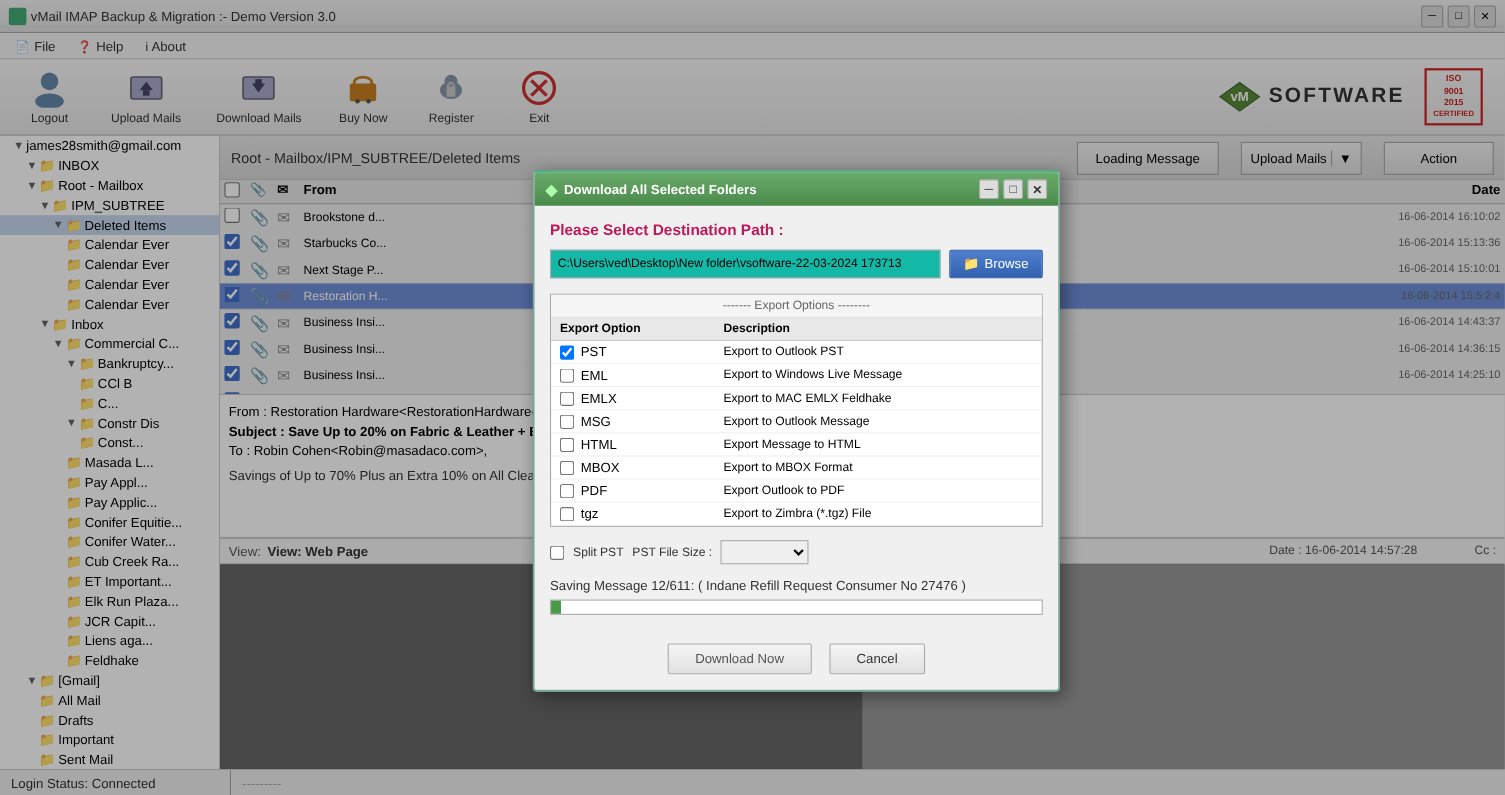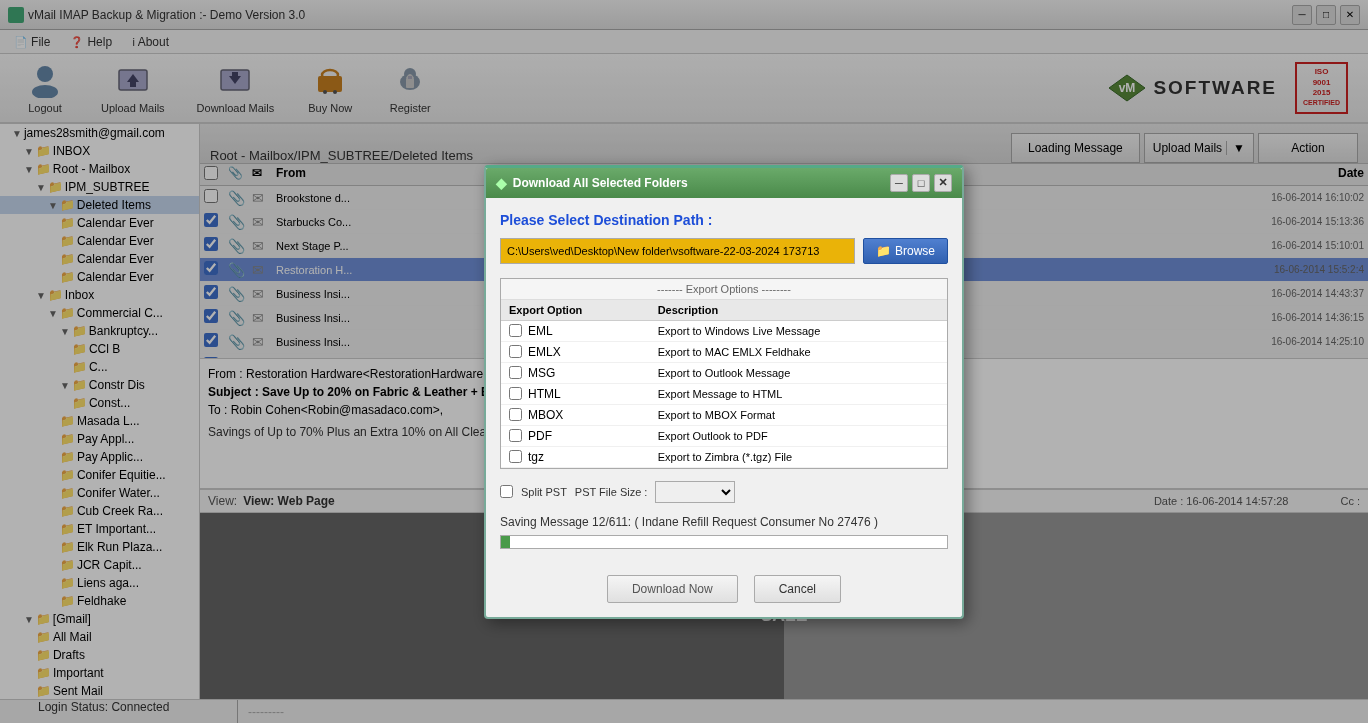--- a/index.html
+++ b/index.html
@@ -95,23 +95,23 @@
 
     
     .content-area { flex: 1; display: flex; flex-direction: column; overflow: hidden; }
 
     
     .content-header {
       background: linear-gradient(to bottom, #e8e8e8, #d8d8d8);
       border-bottom: 1px solid #bbb;
       height: 40px;
       display: flex;
-      align-items: flex-end;
+      align-items: center;
       padding: 0 10px;
-      gap: 4px;
+      gap: 20px;
     }
     .content-title { font-size: 13px; color: #333; flex: 1; }
     .btn-loading-msg {
       background: linear-gradient(to bottom, #f5f5f5, #e0e0e0);
       border: 1px solid #aaa;
       padding: 4px 16px;
       height: 30px;
       cursor: pointer;
       font-size: 12px;
       display: flex; align-items: center;
@@ -174,21 +174,21 @@
     .status-bar {
       background: #f0f0f0;
       border-top: 1px solid #ccc;
       height: 24px;
       display: flex;
       align-items: center;
       padding: 0 10px;
       font-size: 11px;
       color: #333;
     }
-    .status-divider { width: 200px; border-right: 1px solid #aaa; height: 100%; display: flex; align-items: flex-start; padding-right: 18px; margin-left: 28px; }
+    .status-divider { width: 200px; border-right: 1px solid #aaa; height: 100%; display: flex; align-items: center; padding-right: 18px; }
 
     
     .view-bar {
       background: #f5f5f5;
       border-top: 1px solid #ccc;
       border-bottom: 1px solid #ccc;
       height: 24px;
       display: flex;
       align-items: center;
       padding: 0 8px;
@@ -226,28 +226,28 @@
       display: flex;
       align-items: center;
       justify-content: space-between;
       border-radius: 2px 2px 0 0;
       font-size: 13px;
       font-weight: bold;
     }
     .modal-title-controls { display: flex; gap: 4px; }
     .modal-btn { width: 18px; height: 18px; background: #ddd; border: 1px solid #aaa; border-radius: 2px; display: flex; align-items: center; justify-content: center; cursor: pointer; font-size: 11px; color: #333; }
     .modal-body { padding: 14px; }
-    .modal-heading { font-size: 14px; font-weight: bold; color: #1d4ed8; margin-bottom: 10px; }
+    .modal-heading { font-size: 14px; font-weight: bold; color: #be185d; margin-bottom: 10px; }
     .path-row { display: flex; gap: 8px; align-items: center; margin-bottom: 14px; }
     .path-input {
       flex: 1;
       border: 1px solid #aaa;
       padding: 4px 6px;
       font-size: 11px;
-      background: #eab308;
+      background: #14b8a6;
       height: 26px;
     }
     .browse-btn {
       background: linear-gradient(to bottom, #5080d0, #3060b0);
       color: #fff;
       border: 1px solid #2050a0;
       padding: 4px 12px;
       cursor: pointer;
       font-size: 12px;
       height: 26px;
@@ -384,20 +384,30 @@
     <div class="toolbar-icon">
       <svg width="36" height="36" viewBox="0 0 36 36">
           <ellipse cx="18" cy="20" rx="10" ry="8" fill="#8899aa"></ellipse>
           <circle cx="18" cy="12" r="6" fill="#8899aa"></circle>
           <path d="M14,16 Q18,8 22,16" fill="#cccccc"></path>
           <rect x="14" y="16" width="8" height="10" fill="#ccc" rx="1"></rect>
           <rect x="16" y="14" width="4" height="3" fill="#aab"></rect>
         </svg>
     </div>
     <span class="toolbar-label">Register</span>
+  </div>
+  <div class="toolbar-btn">
+    <div class="toolbar-icon">
+      <svg width="36" height="36" viewBox="0 0 36 36">
+          <circle cx="18" cy="18" r="14" fill="none" stroke="#cc3333" stroke-width="3"></circle>
+          <line x1="11" y1="11" x2="25" y2="25" stroke="#cc3333" stroke-width="3"></line>
+          <line x1="25" y1="11" x2="11" y2="25" stroke="#cc3333" stroke-width="3"></line>
+        </svg>
+    </div>
+    <span class="toolbar-label">Exit</span>
   </div>
   <div class="toolbar-spacer"></div>
   <div class="software-logo">
     <div style="display:flex;align-items:center;gap:6px;">
       <svg width="40" height="30" viewBox="0 0 40 30">
         <polygon points="20,2 38,15 20,28 2,15" fill="#5a8a3a"></polygon>
         <polygon points="20,2 38,15 20,28 2,15" fill="none" stroke="#3a6a2a" stroke-width="1"></polygon>
         <text x="20" y="19" text-anchor="middle" fill="#fff" font-size="10" font-weight="bold">vM</text>
       </svg>
       <span style="font-size:19px;font-weight:bold;color:#333;letter-spacing:2px;">SOFTWARE</span>
@@ -709,20 +719,29 @@
       <div class="export-section">
         <div class="export-header">------- Export Options --------</div>
         <table class="export-table">
           <thead>
             <tr>
               <th>Export Option</th>
               <th>Description</th>
             </tr>
           </thead>
           <tbody id="export-options-tbody">
+          <tr>
+    <td>
+      <div class="export-option-row">
+        <input type="checkbox" checked="" style="">
+        <span>PST</span>
+      </div>
+    </td>
+    <td>Export to Outlook PST</td>
+  </tr>
               <tr>
     <td>
       <div class="export-option-row">
         <input type="checkbox" style="">
         <span>EML</span>
       </div>
     </td>
     <td>Export to Windows Live Message</td>
   </tr>
               <tr>

